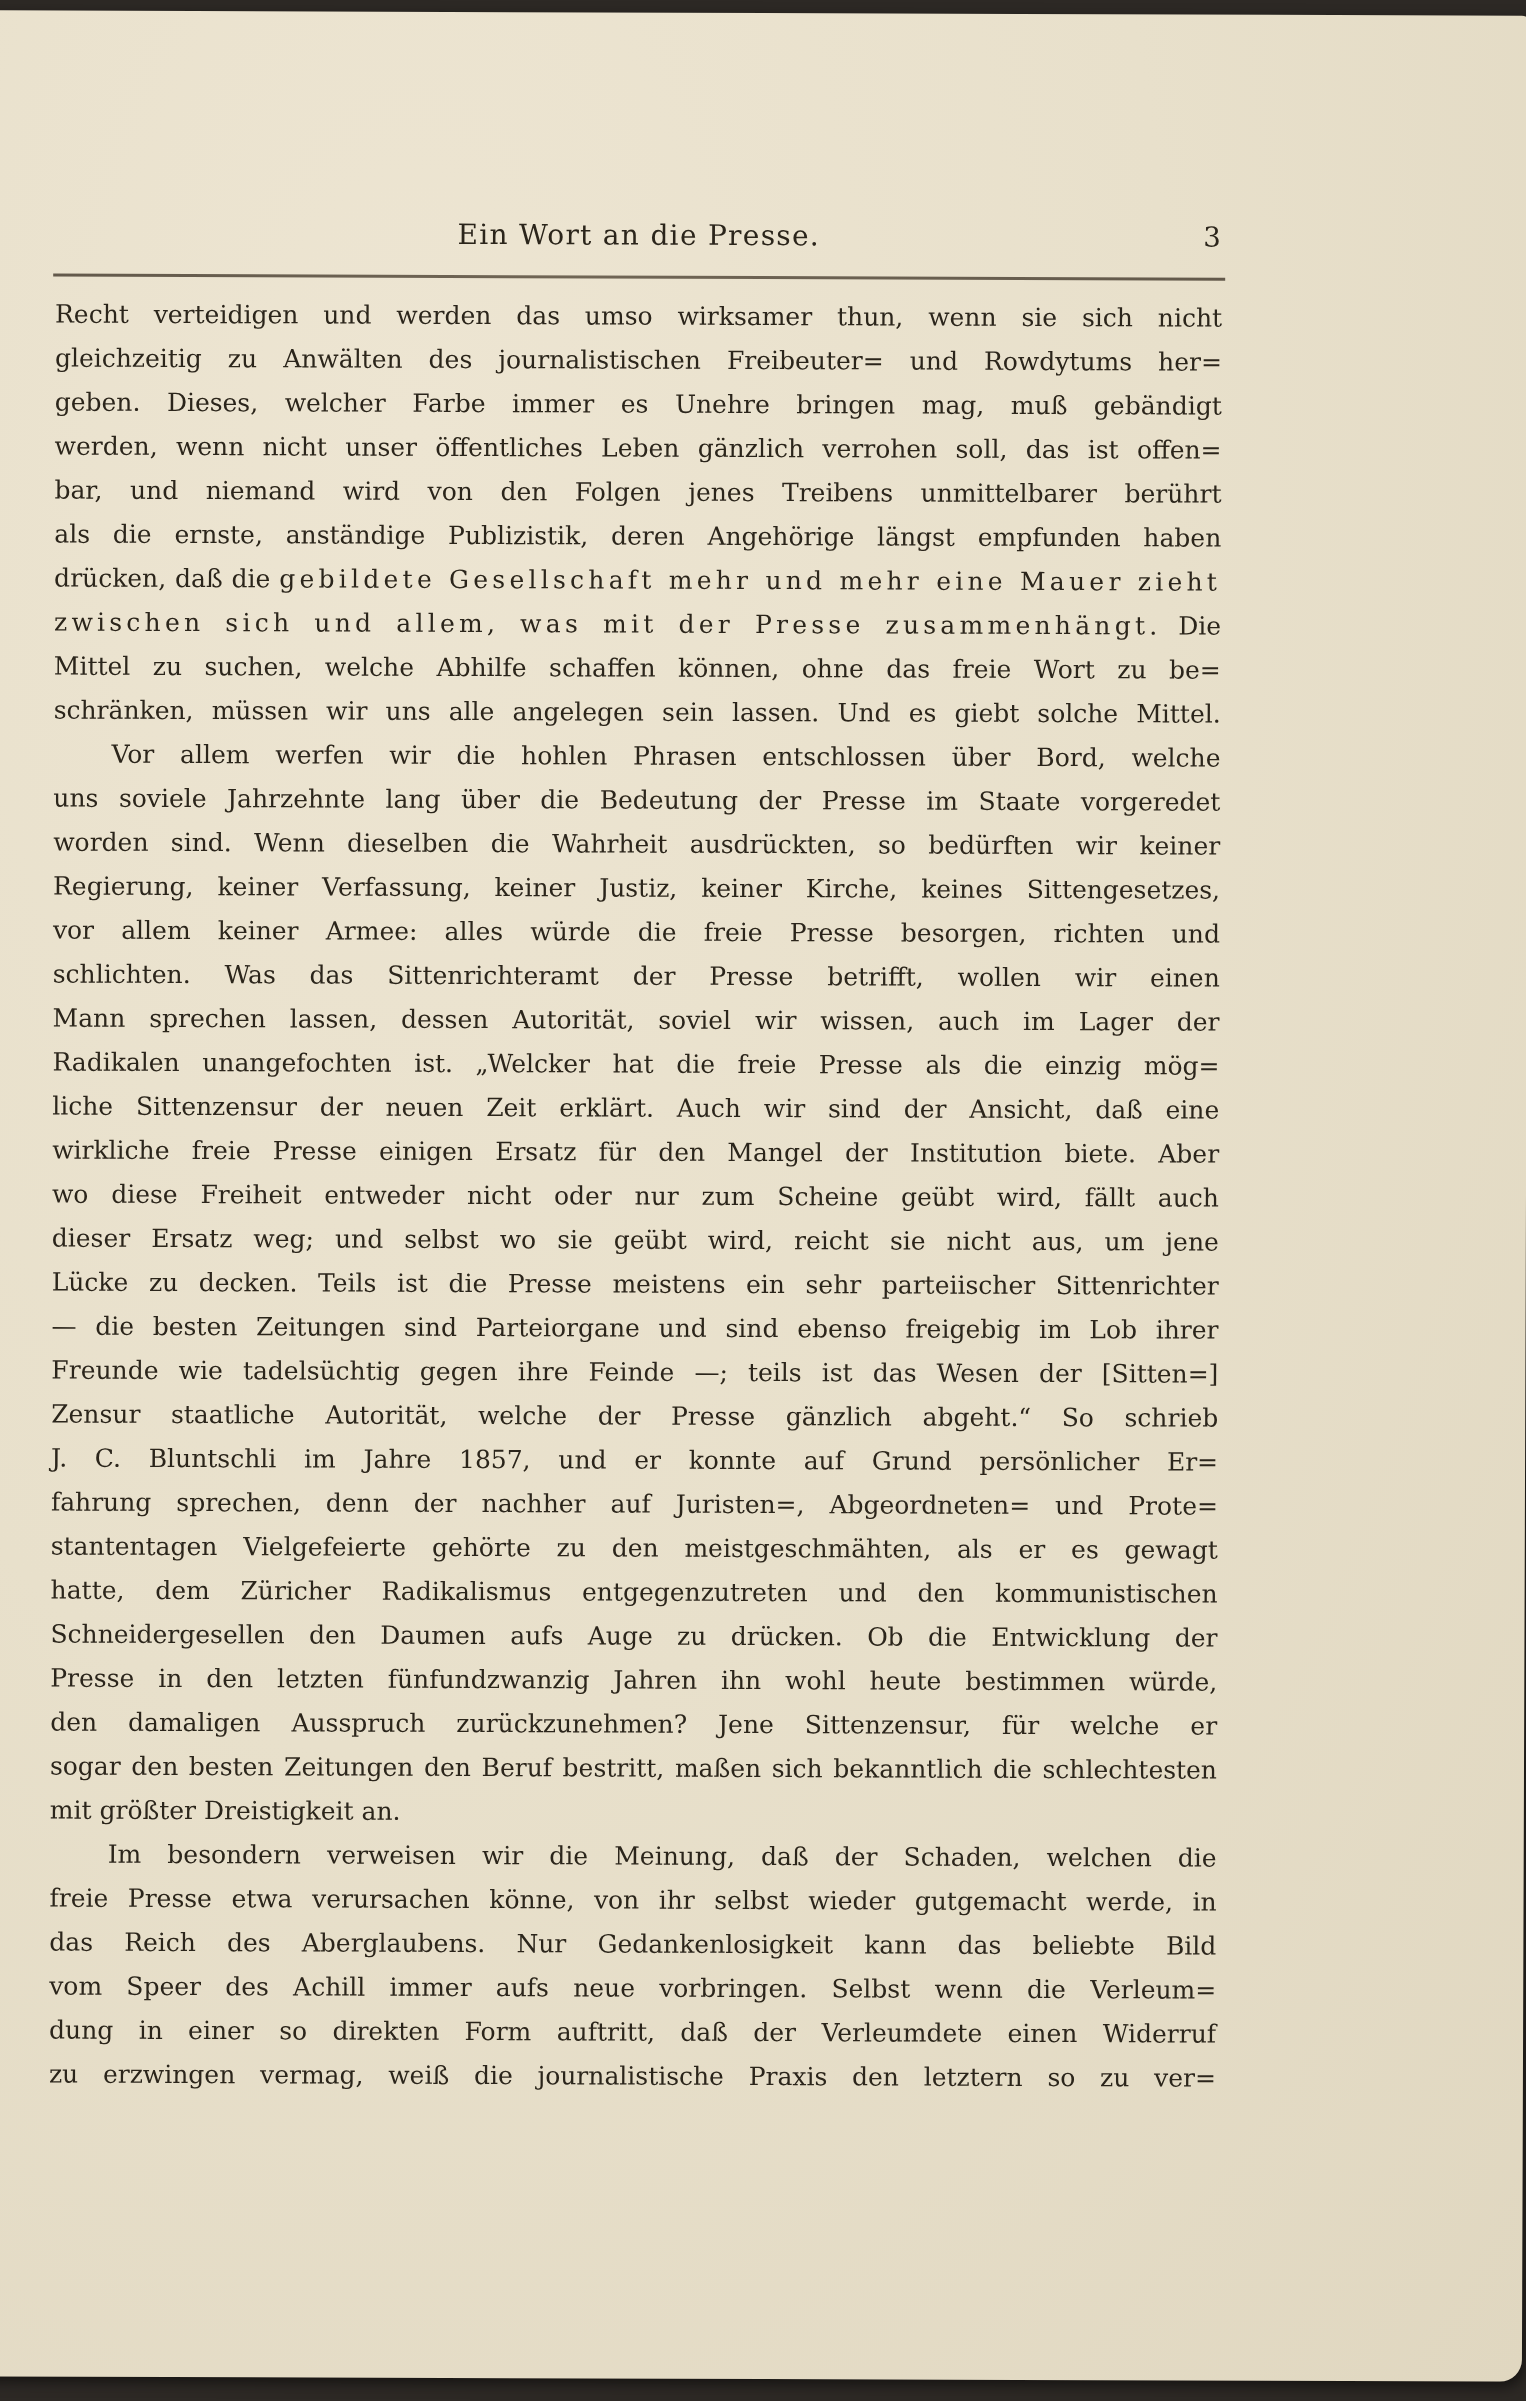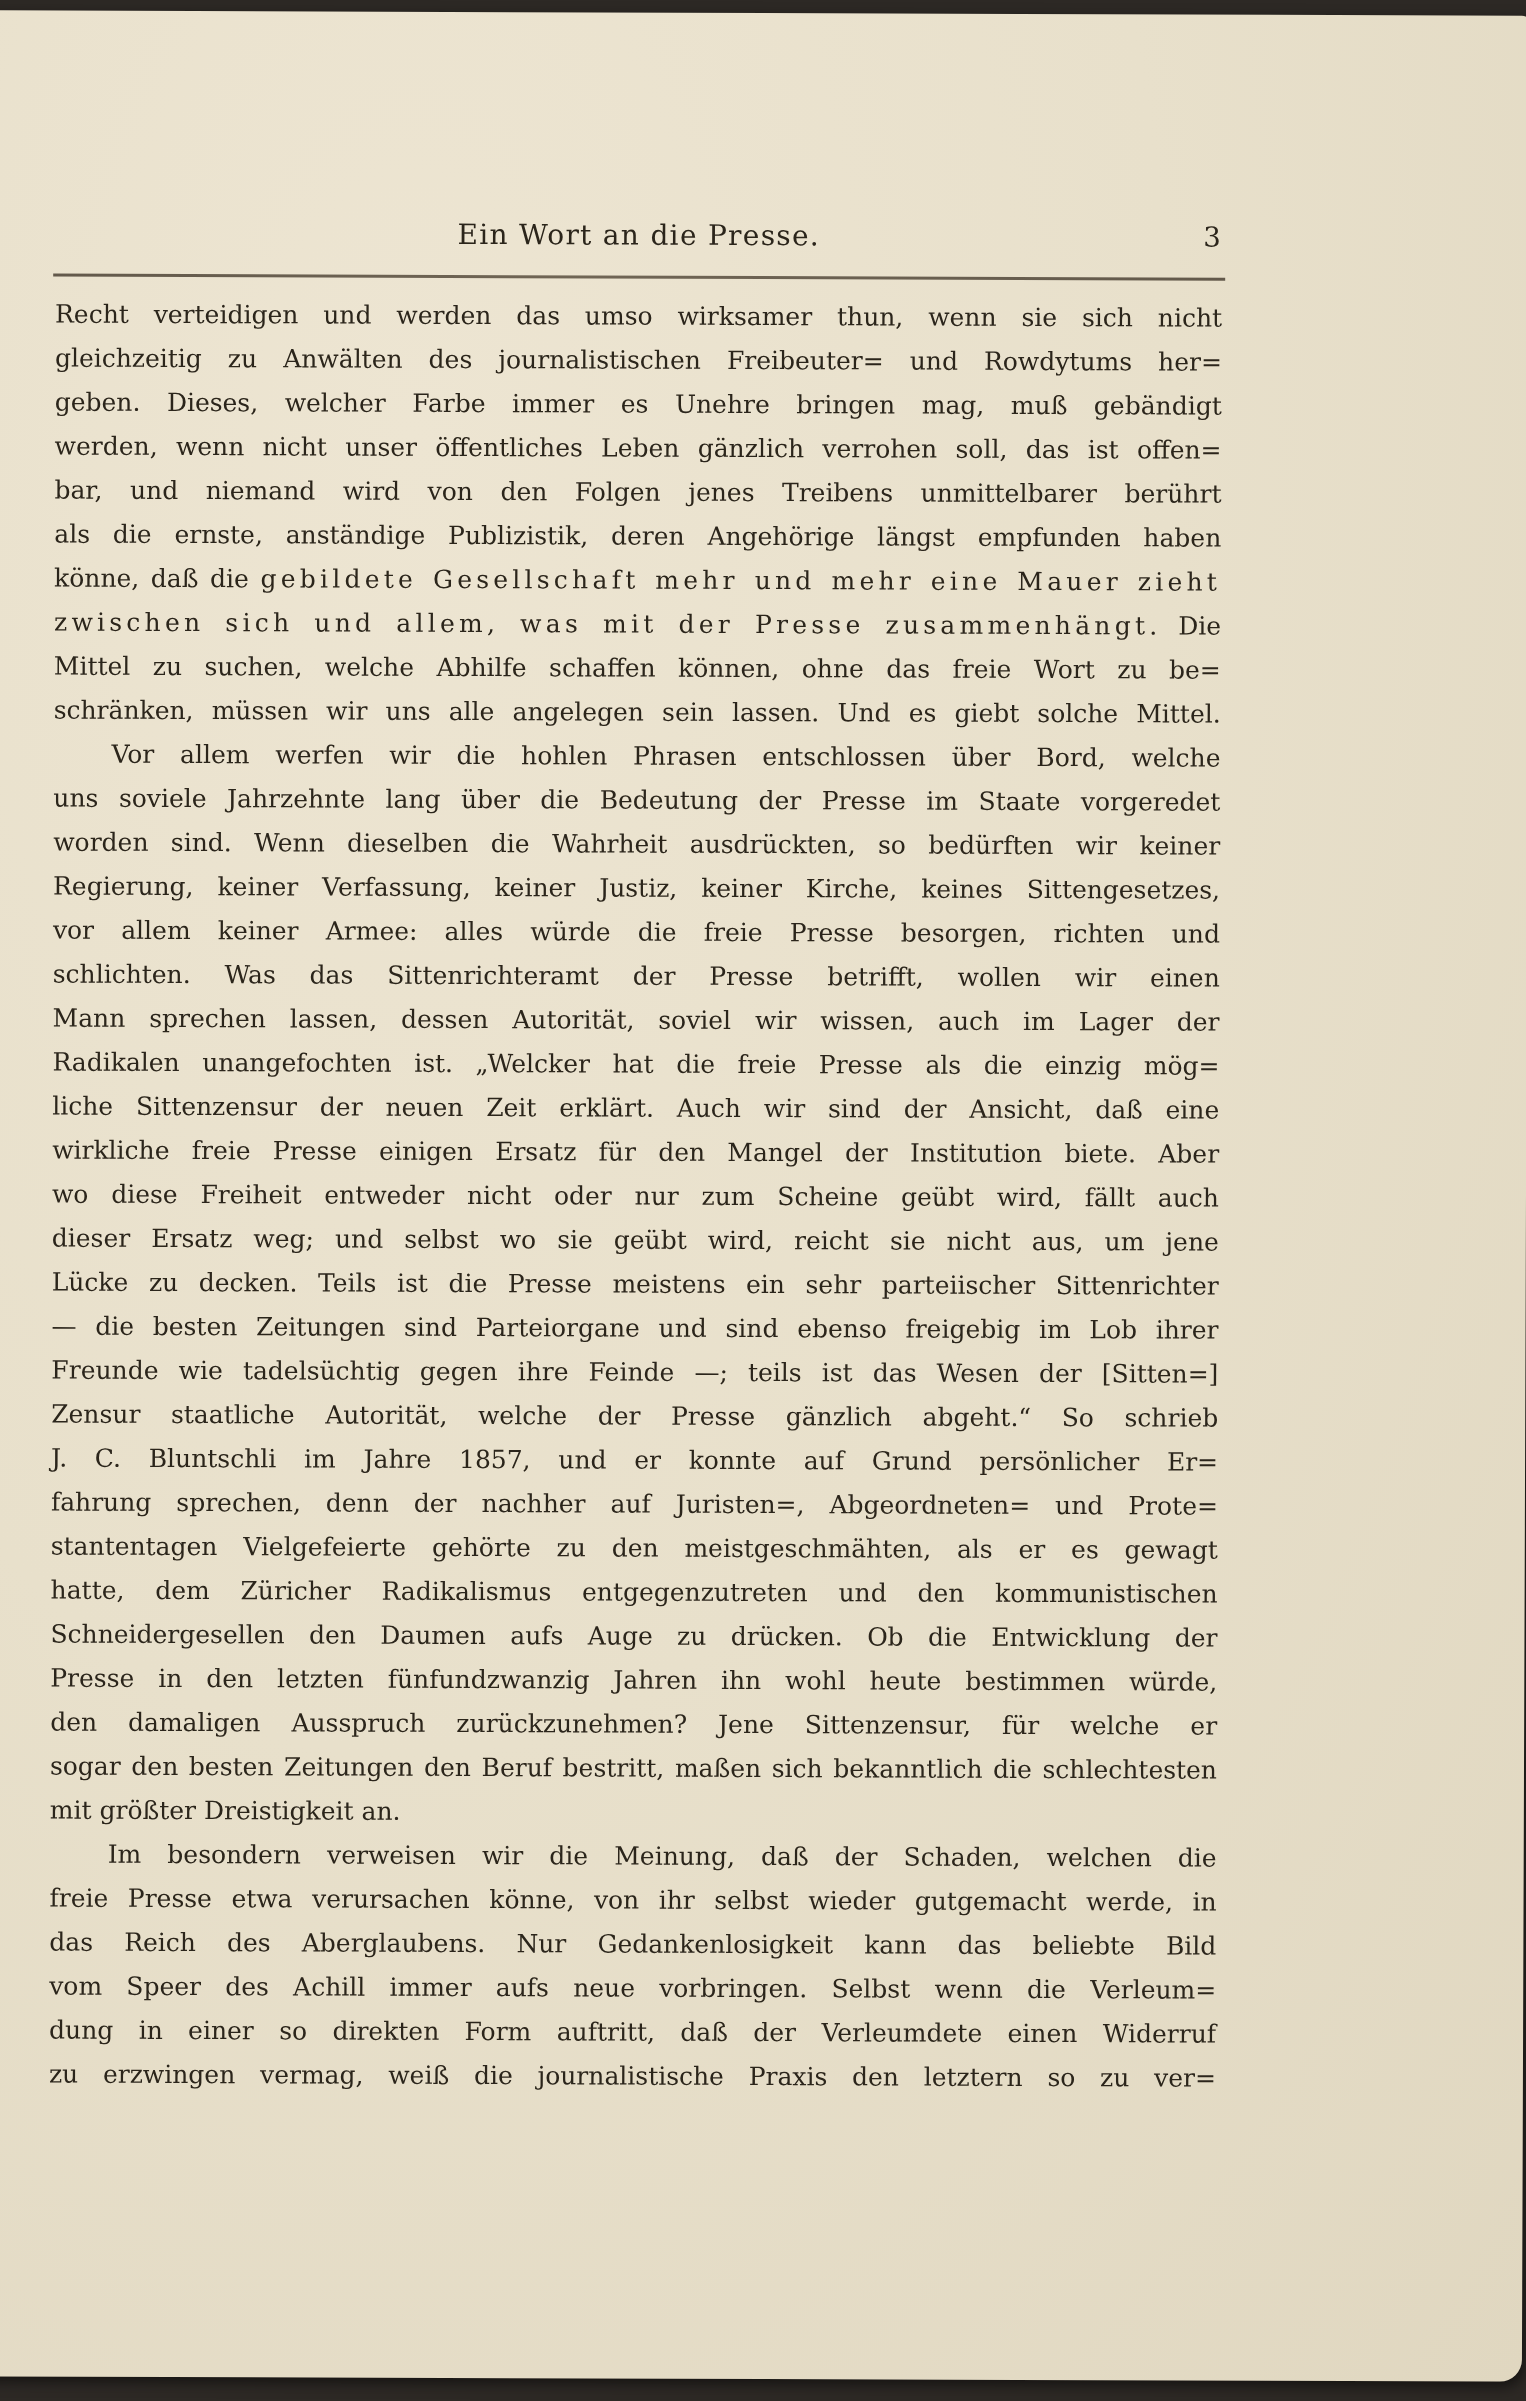--- a/index.html
+++ b/index.html
@@ -92,21 +92,21 @@
       <div class="page-number">3</div>
     </div>
     <div class="rule"></div>
     <div class="body-text">
         <div class="line"><span>Recht verteidigen und werden das umso wirksamer thun, wenn sie sich nicht</span></div>
         <div class="line"><span>gleichzeitig zu Anwälten des journalistischen Freibeuter= und Rowdytums her=</span></div>
         <div class="line"><span>geben.  Dieses, welcher Farbe immer es Unehre bringen mag, muß gebändigt</span></div>
         <div class="line"><span>werden, wenn nicht unser öffentliches Leben gänzlich verrohen soll, das ist offen=</span></div>
         <div class="line"><span>bar, und niemand wird von den Folgen jenes Treibens unmittelbarer berührt</span></div>
         <div class="line"><span>als die ernste, anständige Publizistik, deren Angehörige längst empfunden haben</span></div>
-        <div class="line"><span>könne, daß die </span><span class="sperr">gebildete Gesellschaft mehr und mehr eine Mauer zieht</span></div>
+        <div class="line"><span>drücken, daß die </span><span class="sperr">gebildete Gesellschaft mehr und mehr eine Mauer zieht</span></div>
         <div class="line"><span class="sperr">zwischen sich und allem, was mit der Presse zusammenhängt.</span><span>  Die</span></div>
         <div class="line"><span>Mittel zu suchen, welche Abhilfe schaffen können, ohne das freie Wort zu be=</span></div>
         <div class="line"><span>schränken, müssen wir uns alle angelegen sein lassen.  Und es giebt solche Mittel.</span></div>
         <div class="line indent"><span>Vor allem werfen wir die hohlen Phrasen entschlossen über Bord, welche</span></div>
         <div class="line"><span>uns soviele Jahrzehnte lang über die Bedeutung der Presse im Staate vorgeredet</span></div>
         <div class="line"><span>worden sind.  Wenn dieselben die Wahrheit ausdrückten, so bedürften wir keiner</span></div>
         <div class="line"><span>Regierung, keiner Verfassung, keiner Justiz, keiner Kirche, keines Sittengesetzes,</span></div>
         <div class="line"><span>vor allem keiner Armee: alles würde die freie Presse besorgen, richten und</span></div>
         <div class="line"><span>schlichten.  Was das Sittenrichteramt der Presse betrifft, wollen wir einen</span></div>
         <div class="line"><span>Mann sprechen lassen, dessen Autorität, soviel wir wissen, auch im Lager der</span></div>

